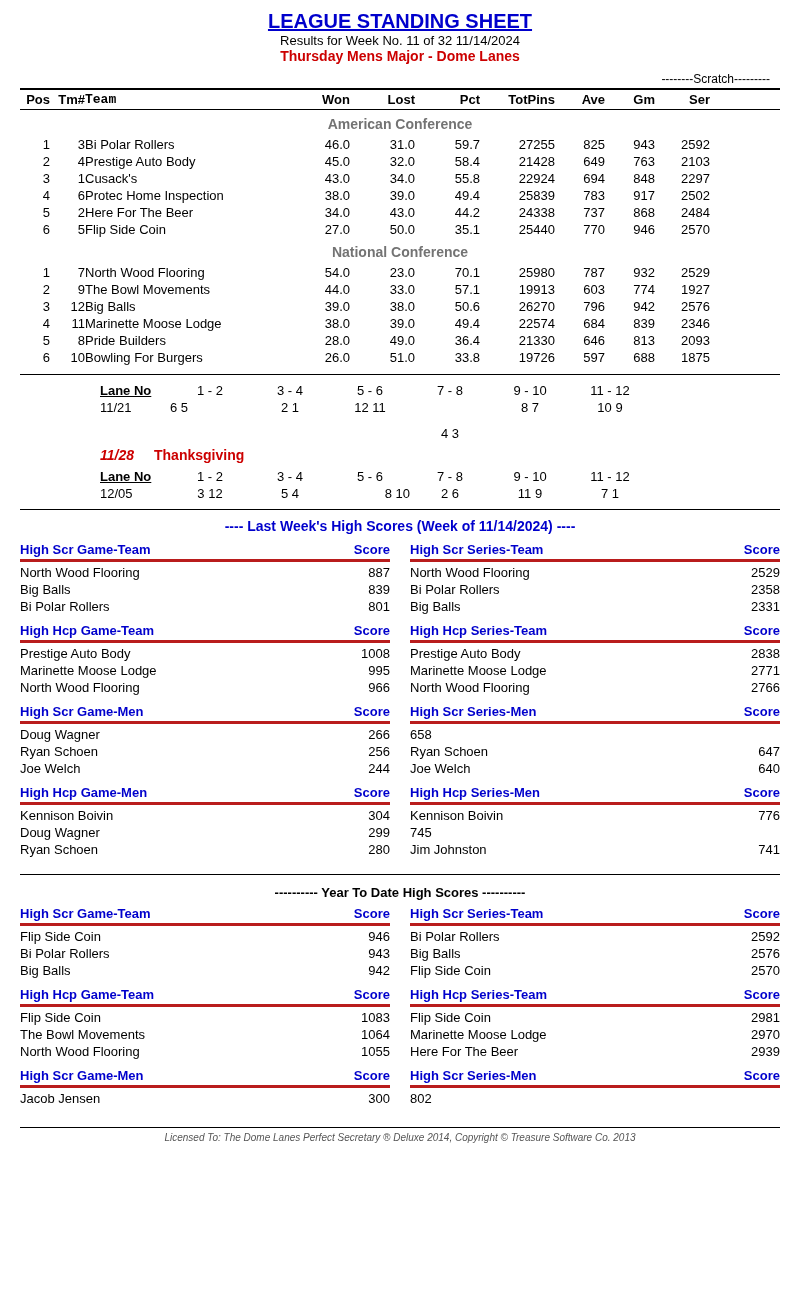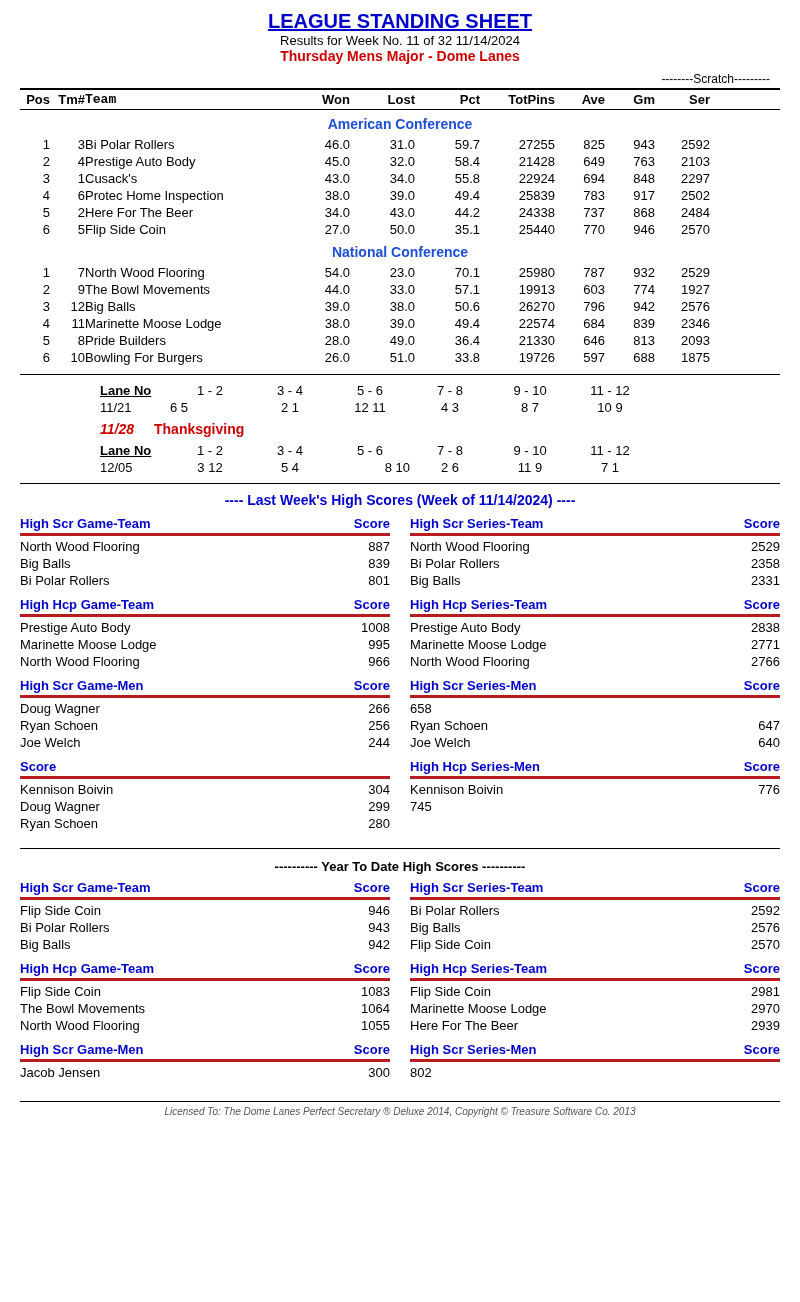--- a/index.html
+++ b/index.html
@@ -45,21 +45,21 @@
       font-size: 13px;
       border-top: 2px solid #000;
       border-bottom: 1px solid #000;
       padding: 2px 0;
       margin-top: 2px;
     }
     .col-headers > span { text-align: right; }
     .col-headers .team-col { text-align: left; font-family: Liberation Mono, monospace; }
     .conference-title {
       text-align: center;
-      color: #1d4ed8;
+      color: #737373;
       font-size: 14px;
       font-weight: bold;
       margin: 6px 0 4px 0;
     }
     .team-row {
       display: grid;
       grid-template-columns: 30px 35px 200px 65px 65px 65px 75px 50px 50px 55px;
       font-size: 13px;
       padding: 1px 0;
     }
@@ -312,21 +312,21 @@
       <span style="width: 80px; text-align: center;">5 - 6</span>
       <span style="width: 80px; text-align: center;">7 - 8</span>
       <span style="width: 80px; text-align: center;">9 - 10</span>
       <span style="width: 80px; text-align: center;">11 - 12</span>
     </div>
     <div style="display: flex; gap: 0px; font-size: 13px;">
       <span style="width: 70px;">11/21</span>
       <span style="width: 80px; text-align: left;">6  5</span>
       <span style="width: 80px; text-align: center;">2  1</span>
       <span style="width: 80px; text-align: center;">12  11</span>
-      <span style="width: 80px; text-align: center;">4  3</span>
+      <span style="width: 80px; text-align: center; margin-top: 26px;">4  3</span>
       <span style="width: 80px; text-align: center;">8  7</span>
       <span style="width: 80px; text-align: center;">10  9</span>
     </div>
   </div>
 
 <div class="thanksgiving-row">
   <span class="thanksgiving-date">11/28</span>
   <span class="thanksgiving-text">Thanksgiving</span>
 </div>
 
@@ -457,20 +457,21 @@
         <span>Ryan Schoen</span>
         <span>647</span>
       </div>
       <div class="score-row">
         <span>Joe Welch</span>
         <span>640</span>
       </div>
     </div>
     <div style="margin-bottom: 8px;">
       <div class="score-section-title">
+        <span>High Hcp Game-Men</span>
         <span>Score</span>
       </div>
       <div class="score-row">
         <span>Kennison Boivin</span>
         <span>304</span>
       </div>
       <div class="score-row">
         <span>Doug Wagner</span>
         <span>299</span>
       </div>
@@ -484,20 +485,24 @@
         <span>High Hcp Series-Men</span>
         <span>Score</span>
       </div>
       <div class="score-row">
         <span>Kennison Boivin</span>
         <span>776</span>
       </div>
       <div class="score-row">
         <span>745</span>
       </div>
+      <div class="score-row">
+        <span>Jim Johnston</span>
+        <span>741</span>
+      </div>
     </div>
   </div>
 
 <div class="section-divider"></div>
 
 <div class="ytd-header">---------- Year To Date High Scores ----------</div>
 <div id="ytd-scores" class="scores-grid">
     <div style="margin-bottom: 8px;">
       <div class="score-section-title">
         <span>High Scr Game-Team</span>

